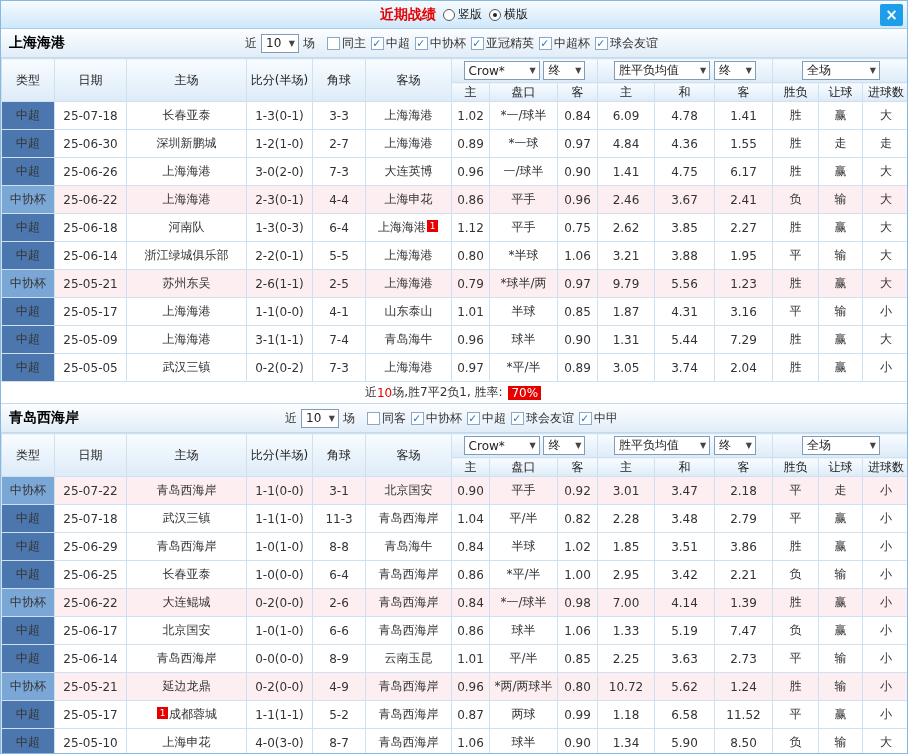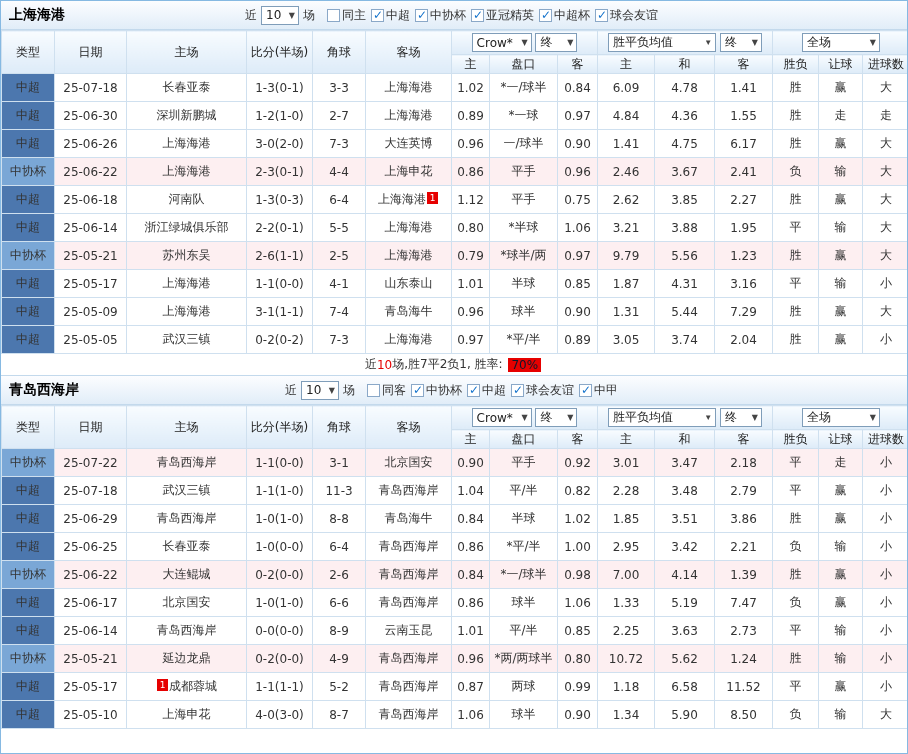--- a/index.html
+++ b/index.html
@@ -15,33 +15,33 @@
   .radio { width:12px; height:12px; border:1px solid #555; border-radius:50%; background:#fff; display:inline-block; position:relative; }
   .radio.on::after { content:""; position:absolute; left:3px; top:3px; width:4px; height:4px; background:#222; border-radius:50%; }
   .close-btn { position:absolute; right:4px; top:3px; width:23px; height:22px; background:#1e9de8; color:#fff;
     font-size:15px; font-weight:bold; display:flex; align-items:center; justify-content:center; cursor:pointer; border-radius:2px; }
 
   
   .section-bar { height:29px; background:linear-gradient(#fcfdff,#e1edf8); border-bottom:1px solid #c3d9ec;
     position:relative; display:flex; align-items:center; justify-content:center; }
   .team-name { position:absolute; left:8px; font-size:14px; font-weight:bold; color:#000; }
   .filter { display:flex; align-items:center; gap:4px; font-size:12px; color:#333; }
-  .checks { display:inline-flex; align-items:center; margin-left:8px; }
+  .checks { display:inline-flex; align-items:center; margin-left:8px;font-family:Liberation Mono, monospace; }
   .cb-item { display:inline-flex; align-items:center; margin-right:5px; cursor:pointer; font-size:12px; color:#333; }
   .cb { width:13px; height:13px; border:1px solid #8aa8c8; background:#fff; display:inline-block; position:relative; margin-right:2px; }
   .cb.on::after { content:"\2713"; position:absolute; left:1px; top:-2px; color:#1473cc; font-size:12px; font-weight:bold; }
 
   
   .select { display:inline-flex; align-items:center; justify-content:space-between; border:1px solid #7f9db9;
     background:#fff; height:19px; padding:0 3px 0 4px; font-size:12px; color:#222; cursor:pointer; gap:3px; vertical-align:middle; }
   .select .arr { font-size:8px; color:#444; }
   .w-count { width:38px; }
-  .w-crow { width:60px; }
+  .w-crow { width:76px; }
   .w-fin { width:42px; }
-  .w-avg { width:108px;font-family:Liberation Serif, serif; }
+  .w-avg { width:96px; }
   .w-full { width:78px; }
 
   
   table.grid { width:100%; table-layout:fixed; border-collapse:collapse; }
   .grid th, .grid td { border:1px solid #cfe0ef; text-align:center; font-size:12px; overflow:hidden; white-space:nowrap; color:#333; }
   .grid thead th { background:linear-gradient(#f8fcff,#ddebf8); font-weight:normal; color:#222; }
   .grid thead tr.h1 th { height:24px; }
   .grid thead tr.h2 th { height:19px; }
   .grid tbody tr { height:28px; background:#fff; }
   .grid tbody tr.cup { background:#fdeff1; }
@@ -50,27 +50,39 @@
   .c-k { color:#333; }
   .c-r { color:#e60000; }
   .c-g { color:#009933; }
   .c-b { color:#0067cc; }
   .badge { display:inline-block; min-width:11px; height:12px; line-height:12px; background:#e60000; color:#fff;
     font-size:9px; margin:0 1px; vertical-align:2px; text-align:center; }
 
   
   .summary { height:22px; border-bottom:1px solid #c3d9ec; display:flex; align-items:center; justify-content:center;
     font-size:12px; background:#fff; white-space:pre; }
-  .rate-box { background:#e60000; color:#0f172a; padding:0 3px; margin:0 2px; }
+  .rate-box { background:#e60000; color:#ffffff; padding:0 3px; margin:0 2px; }
 </style>
 </head>
 <body>
 
 <div class="popup">
 
+  <div class="titlebar">
+    <span class="title">近期战绩</span>
+    <label class="radio-opt">
+      <span class="radio"></span>
+      <span>竖版</span>
+    </label>
+    <label class="radio-opt">
+      <span class="radio on"></span>
+      <span>横版</span>
+    </label>
+    <div class="close-btn">×</div>
+  </div>
 
   <div class="section">
     <div class="section-bar">
       <span class="team-name">上海海港</span>
       <div class="filter">
         <span>近</span>
         <span class="select w-count">
           <span>10</span>
           <span class="arr">▼</span>
         </span>

